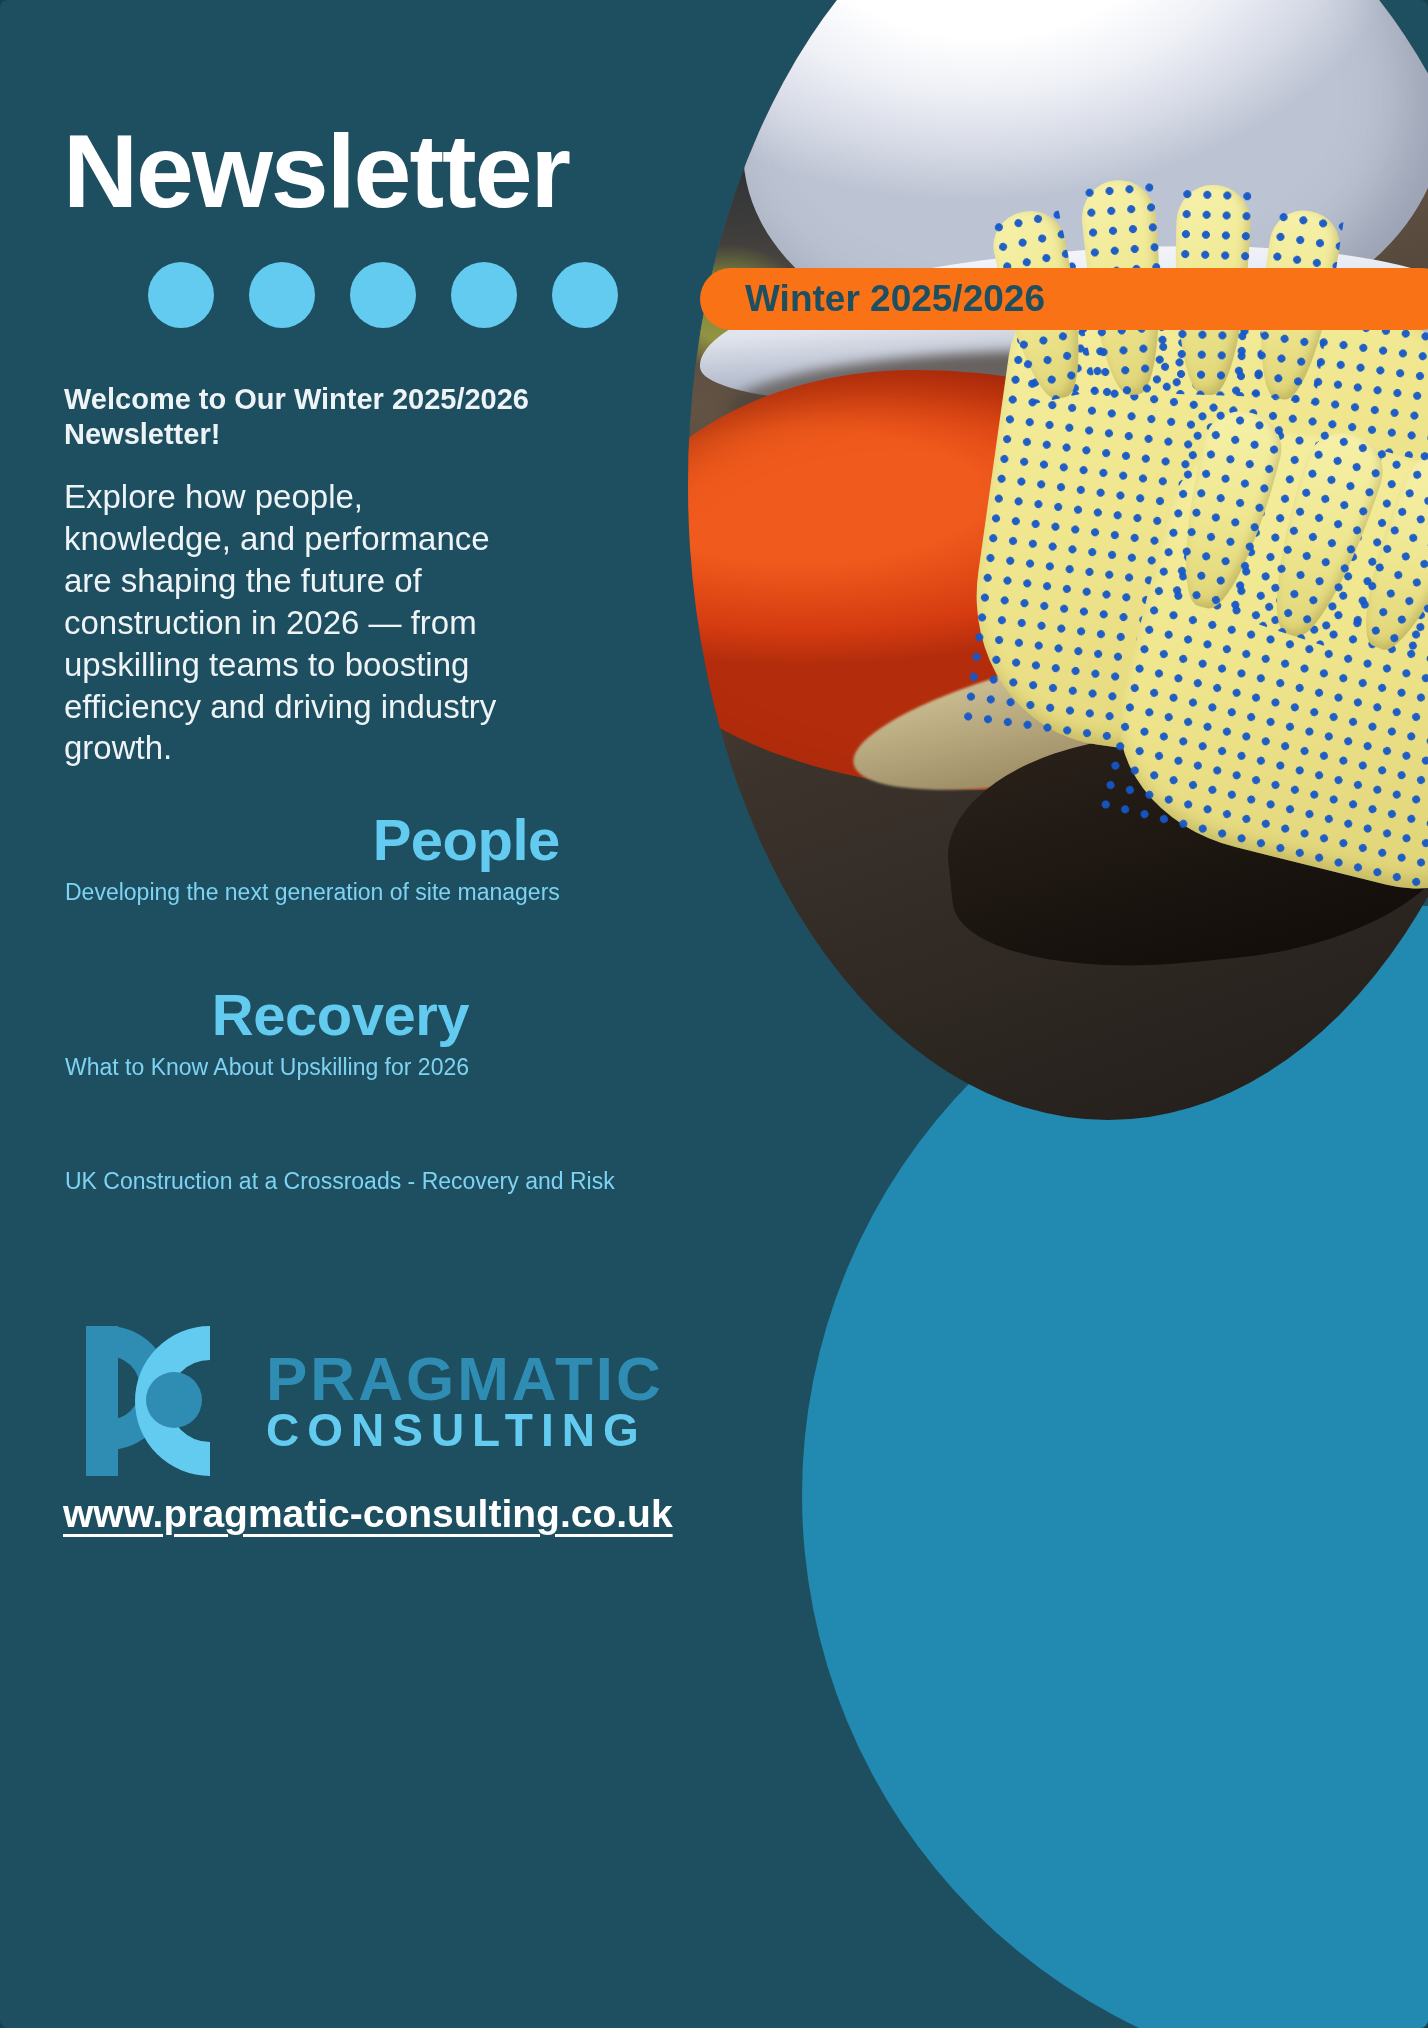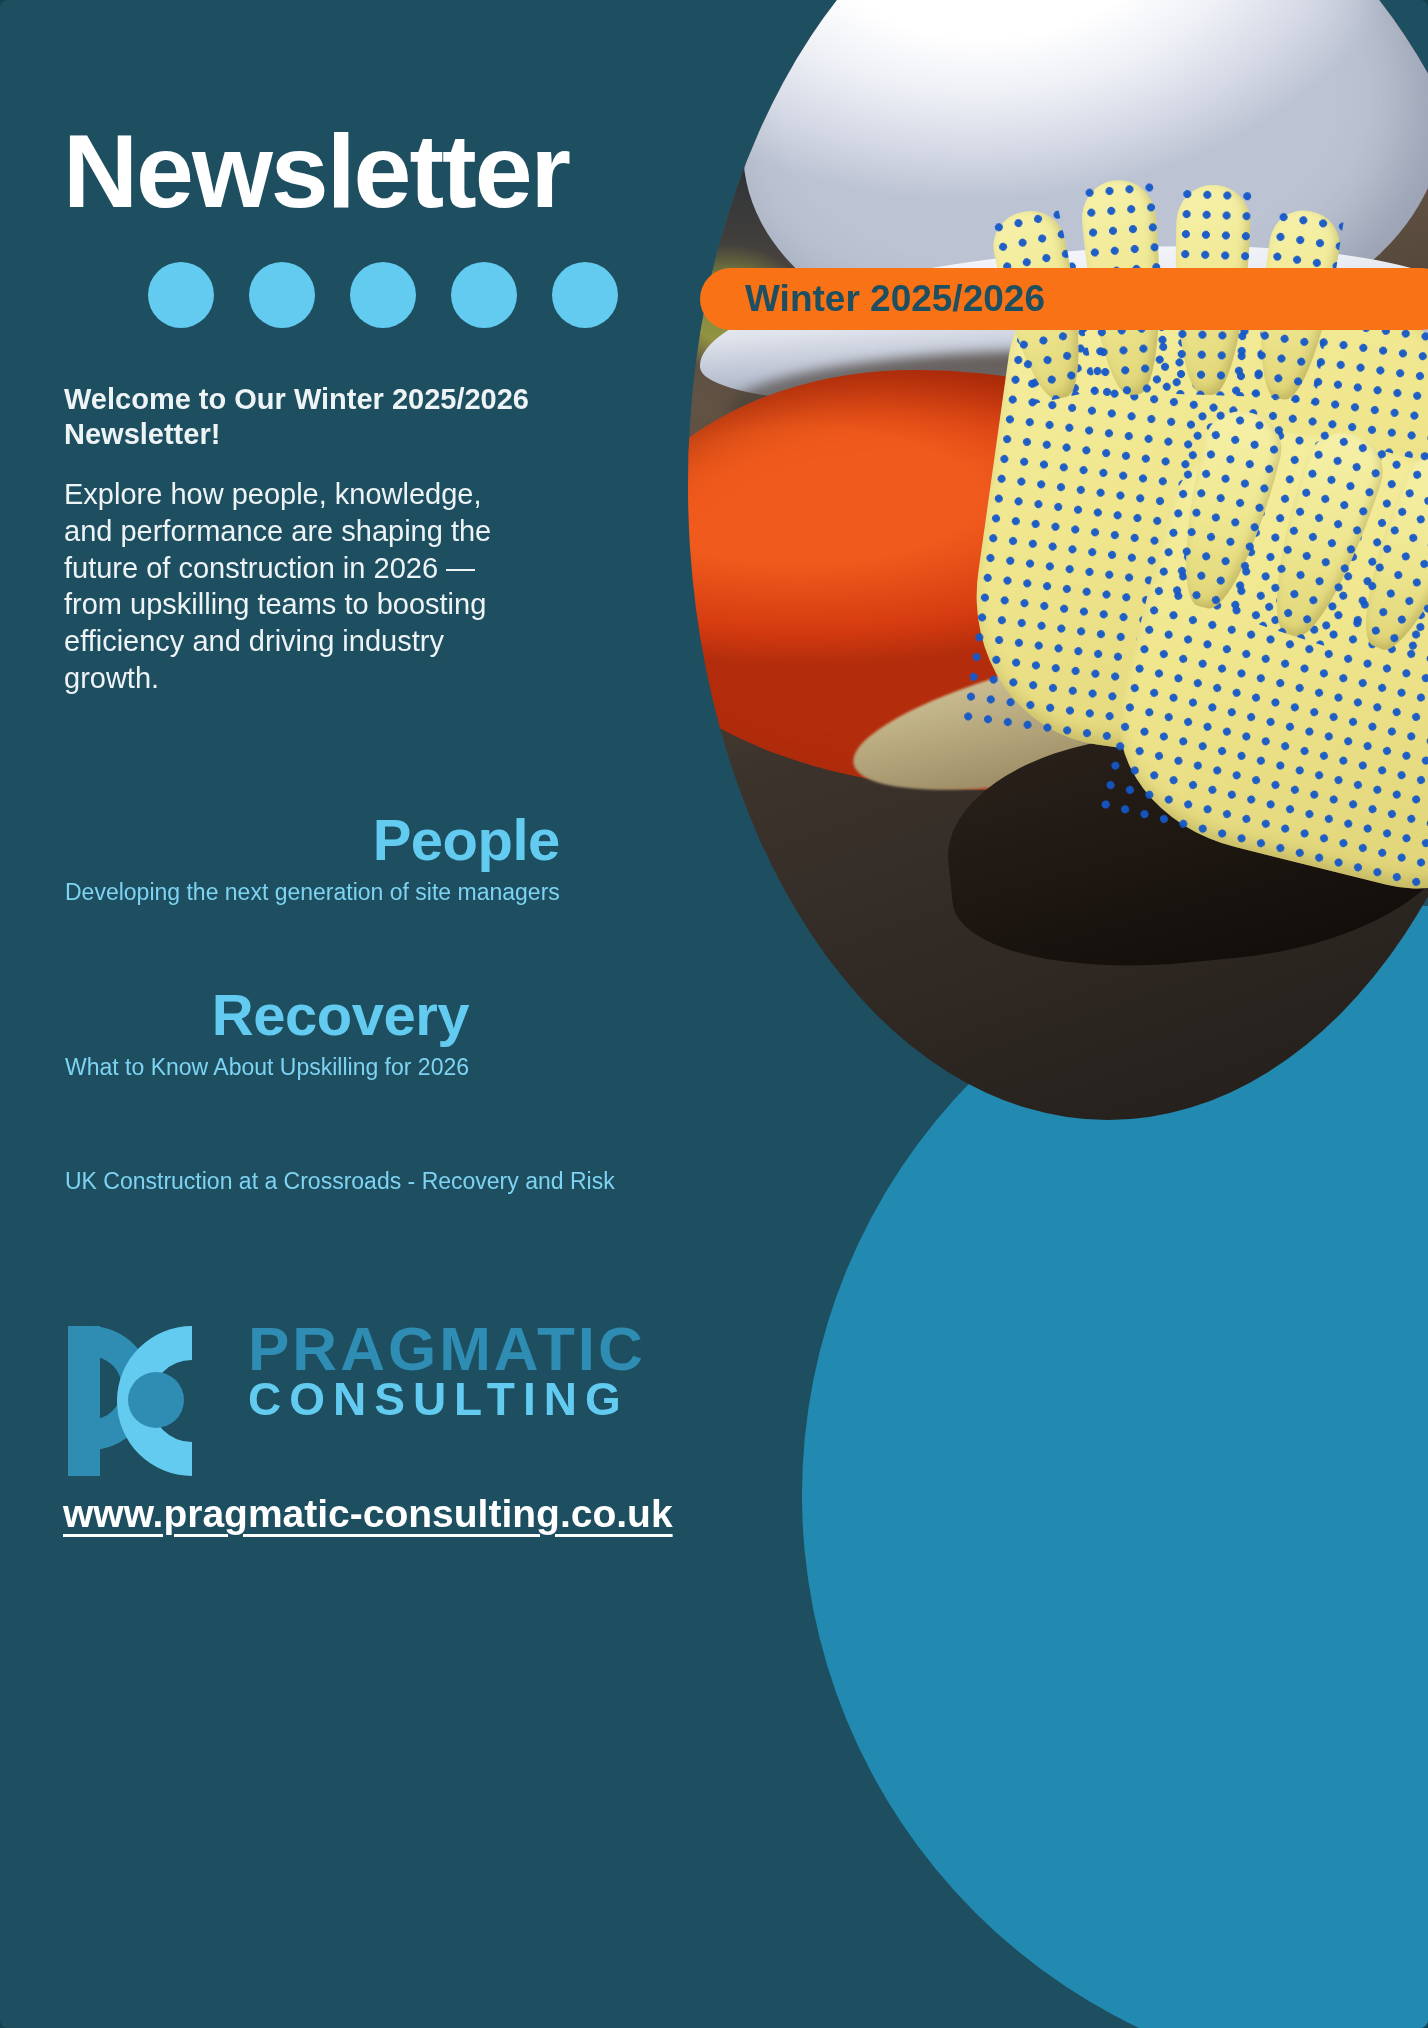--- a/index.html
+++ b/index.html
@@ -223,21 +223,21 @@
     line-height: 1.22;
     color: #eef4f6;
     z-index: 6;
     font-weight: bold;
   }
   .intro {
     position: absolute;
     left: 64px;
     top: 476px;
     width: 470px;
-    font-size: 29px;
+    font-size: 33px;
     line-height: 1.27;
     color: #eef4f6;
     z-index: 6;
   }
 
   .section {
     position: absolute;
     left: 63px;
     z-index: 6;
   }
@@ -256,24 +256,24 @@
     color: #7fd3f2;
     line-height: 1.2;
   }
   .sec-people { top: 810px; }
   .sec-knowledge { top: 985px; }
   .sec-performance { top: 1160px; }
 
   
   .logo-block {
     position: absolute;
-    left: 60px;
+    left: 78px;
     top: 1320px;
     display: flex;
-    align-items: flex-start;
+    align-items: center;
     z-index: 6;
   }
   .logo-mark {
     position: relative;
     width: 170px;
     height: 162px;
     flex: none;
   }
   .logo-wordmark {
     margin-left: 18px;

